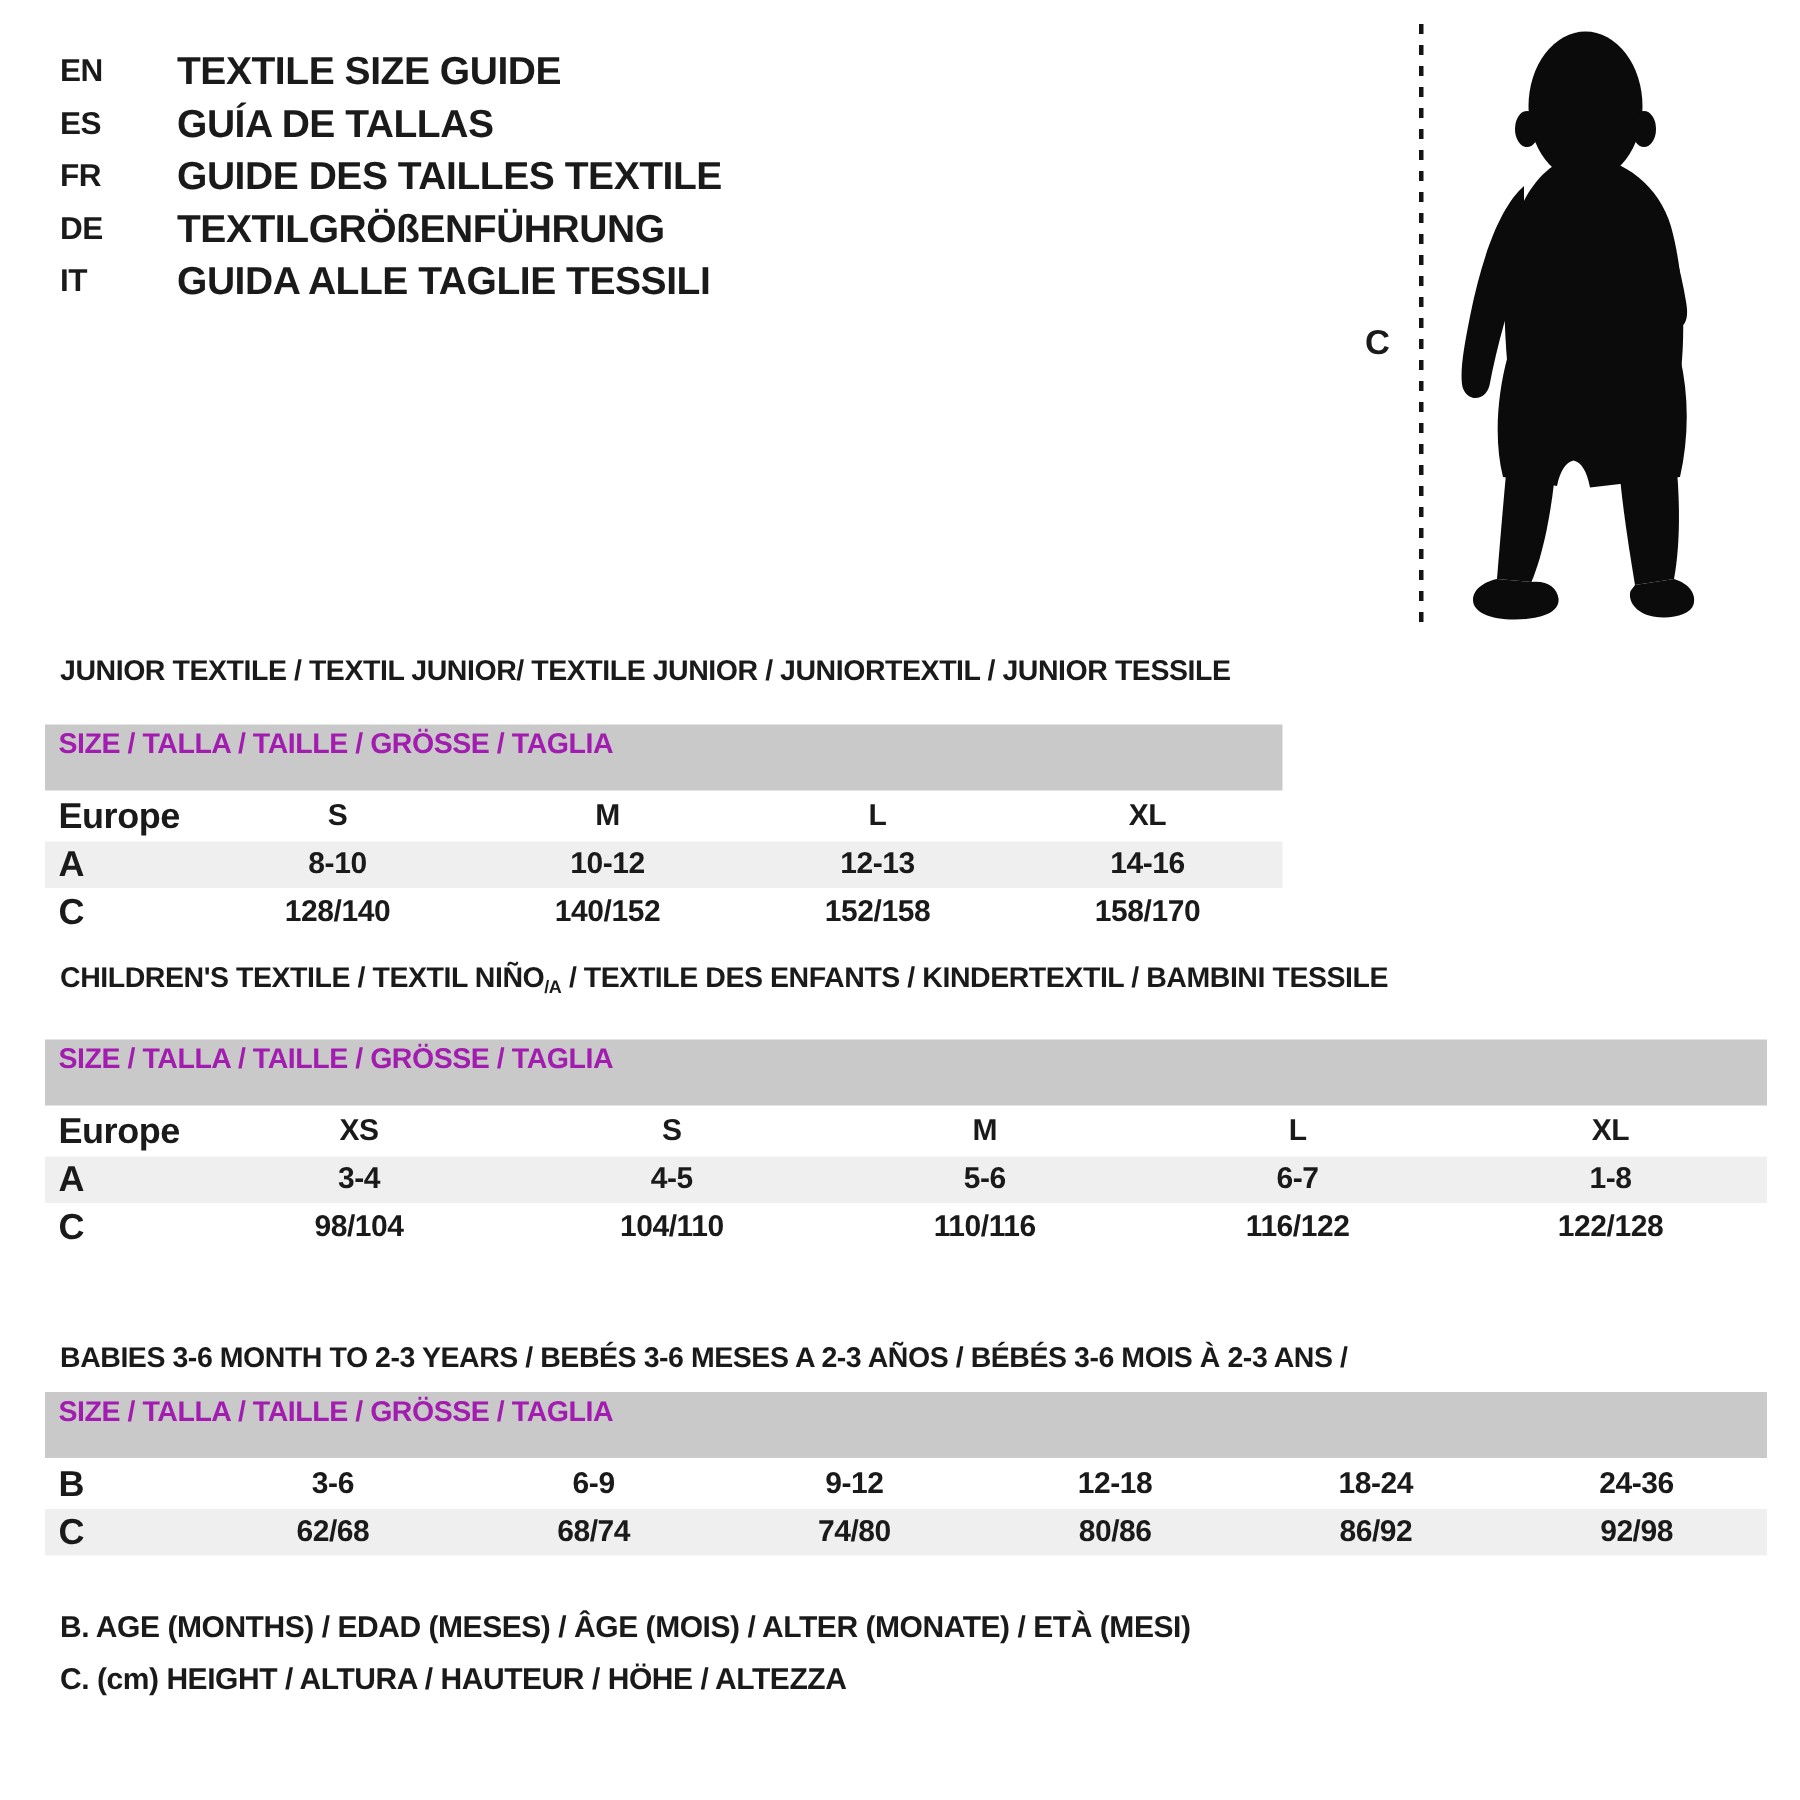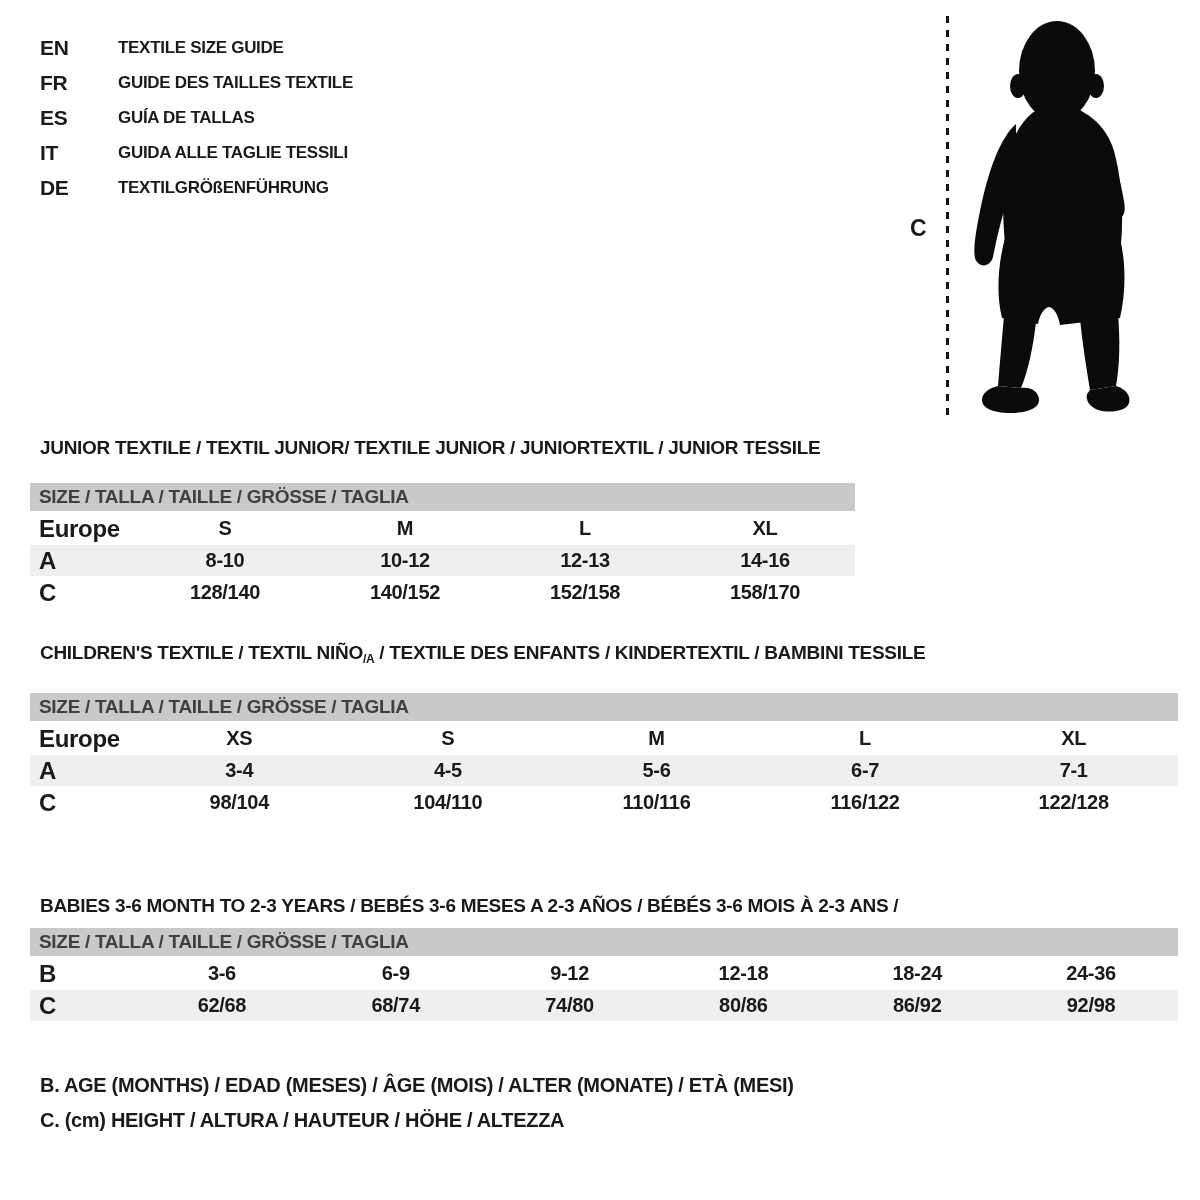--- a/index.html
+++ b/index.html
@@ -8,39 +8,39 @@
     width:1200px;height:1200px;
     background:#ffffff;
     font-family:"Liberation Sans","DejaVu Sans",sans-serif;
     color:#1a1a1a;
     overflow:hidden;
   }
   
   .lang-list{position:absolute;left:40px;top:30px;}
   .lang-row{display:flex;height:35px;align-items:center;}
   .lang-code{width:78px;font-size:21px;font-weight:bold;letter-spacing:-0.3px;}
-  .lang-label{font-size:17px;font-weight:bold;letter-spacing:-0.3px;white-space:nowrap;}
+  .lang-label{font-size:26px;font-weight:bold;letter-spacing:-0.3px;white-space:nowrap;}
   
   .figure{position:absolute;left:900px;top:10px;width:260px;height:415px;}
   .measure-line{
     position:absolute;left:46px;top:6px;width:3px;height:402px;
     background:repeating-linear-gradient(180deg,#141414 0 7px,transparent 7px 14px);
   }
   .measure-label{position:absolute;left:10px;top:205px;font-size:23px;font-weight:bold;}
   .baby-svg{position:absolute;left:58px;top:5px;}
   
   .section-title{
     position:absolute;left:40px;
     font-size:19px;font-weight:bold;letter-spacing:-0.3px;white-space:nowrap;
   }
   .section-title sub{font-size:12px;vertical-align:-4px;font-weight:bold;}
   .size-table{position:absolute;left:30px;}
   .tbl-header{
-    height:28px;line-height:28px;
-    background:#c9c9c9;color:#404040;
+    height:44px;line-height:28px;
+    background:#c9c9c9;color:#a21caf;
     font-size:19px;font-weight:bold;letter-spacing:-0.3px;
     padding-left:9px;margin-bottom:2px;
   }
   .tbl-row{display:flex;height:31px;align-items:center;margin-bottom:1px;}
   .tbl-row.shaded{background:#efefef;}
   .tbl-label{width:105px;padding-left:9px;font-size:24px;font-weight:bold;letter-spacing:-0.3px;flex:0 0 auto;box-sizing:border-box;}
   .tbl-cell{flex:1 1 0;text-align:center;font-size:20px;font-weight:bold;letter-spacing:-0.3px;}
   
   .legend{position:absolute;left:40px;top:1068px;}
   .legend-line{height:35px;line-height:35px;font-size:20px;font-weight:bold;letter-spacing:-0.3px;white-space:nowrap;}
@@ -49,34 +49,34 @@
 <body>
 
 <div class="page">
 
   <div class="lang-list">
     <div class="lang-row">
       <span class="lang-code">EN</span>
       <span class="lang-label">TEXTILE SIZE GUIDE</span>
     </div>
     <div class="lang-row">
+      <span class="lang-code">ES</span>
+      <span class="lang-label">GUÍA DE TALLAS</span>
+    </div>
+    <div class="lang-row">
       <span class="lang-code">FR</span>
       <span class="lang-label">GUIDE DES TAILLES TEXTILE</span>
     </div>
     <div class="lang-row">
-      <span class="lang-code">ES</span>
-      <span class="lang-label">GUÍA DE TALLAS</span>
+      <span class="lang-code">DE</span>
+      <span class="lang-label">TEXTILGRÖßENFÜHRUNG</span>
     </div>
     <div class="lang-row">
       <span class="lang-code">IT</span>
       <span class="lang-label">GUIDA ALLE TAGLIE TESSILI</span>
-    </div>
-    <div class="lang-row">
-      <span class="lang-code">DE</span>
-      <span class="lang-label">TEXTILGRÖßENFÜHRUNG</span>
     </div>
   </div>
 
   <div class="figure">
     <span class="measure-label">C</span>
     <div class="measure-line"></div>
     <svg class="baby-svg" width="180" height="402" viewBox="0 0 180 400">
       <g fill="#0b0b0b">
         <ellipse cx="99" cy="55" rx="38" ry="50"></ellipse>
         <ellipse cx="60" cy="70" rx="8" ry="12"></ellipse>
@@ -129,21 +129,21 @@
         <span class="tbl-cell">M</span>
         <span class="tbl-cell">L</span>
         <span class="tbl-cell">XL</span>
       </div>
       <div class="tbl-row shaded">
         <span class="tbl-label">A</span>
         <span class="tbl-cell">3-4</span>
         <span class="tbl-cell">4-5</span>
         <span class="tbl-cell">5-6</span>
         <span class="tbl-cell">6-7</span>
-        <span class="tbl-cell">7-1</span>
+        <span class="tbl-cell">1-8</span>
       </div>
       <div class="tbl-row">
         <span class="tbl-label">C</span>
         <span class="tbl-cell">98/104</span>
         <span class="tbl-cell">104/110</span>
         <span class="tbl-cell">110/116</span>
         <span class="tbl-cell">116/122</span>
         <span class="tbl-cell">122/128</span>
       </div>
     </div>

